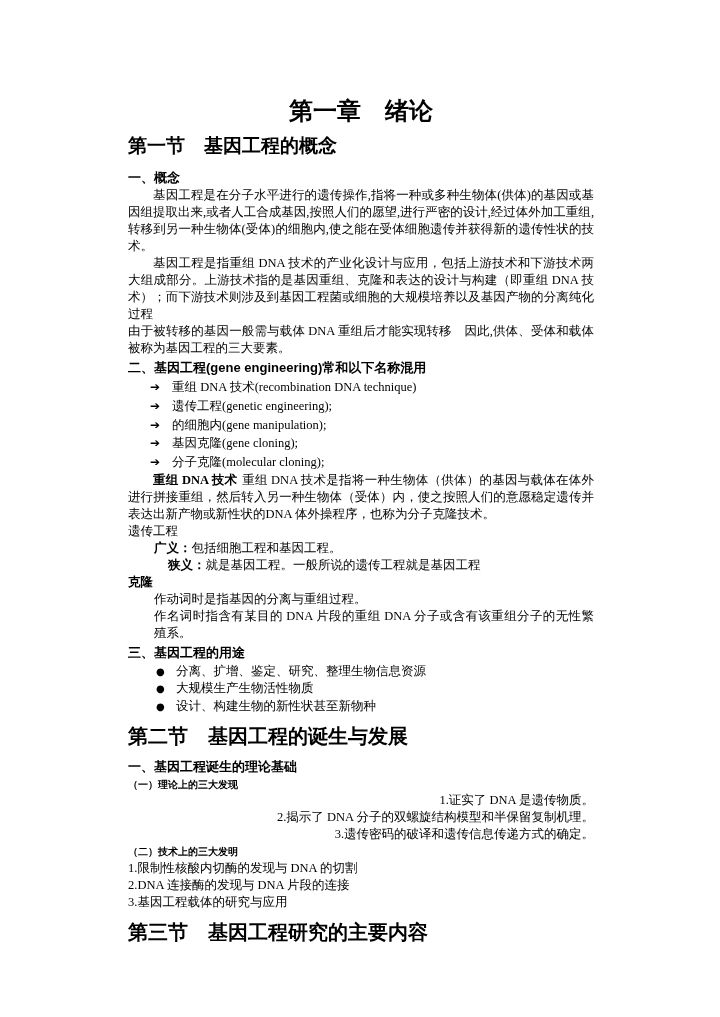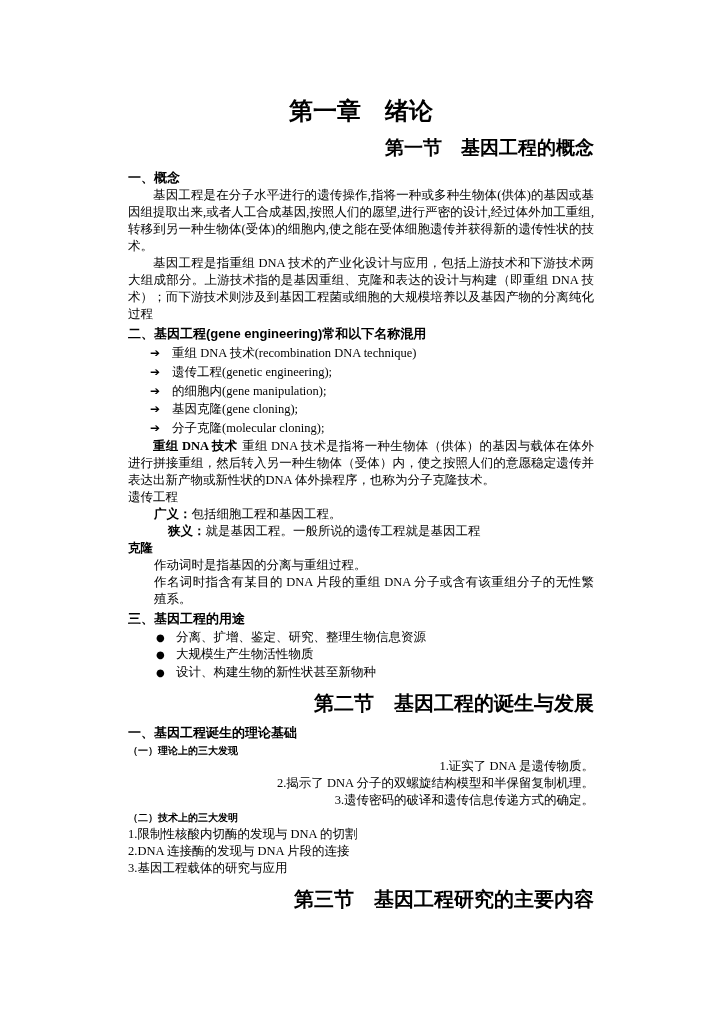--- a/index.html
+++ b/index.html
@@ -20,22 +20,22 @@
   }
   .chapter-title {
     text-align: center;
     font-family: "Liberation Sans", "DejaVu Sans", sans-serif;
     font-weight: bold;
     font-size: 24px;
     line-height: 1.25;
     margin: 0 0 10px 0;
   }
   .section-title {
-    text-align: right;
-    font-family: Liberation Serif, serif;
+    text-align: left;
+    font-family: Liberation Mono, monospace;
     font-weight: bold;
     font-size: 19px;
     line-height: 1.25;
     margin: 0 0 9px 0;
   }
   .section-title.large {
     font-size: 20px;
     margin: 10px 0 8px 0;
   }
   .heading {
@@ -95,20 +95,21 @@
     <div class="chapter-title">第一章　绪论</div>
 
     <div class="section-title">第一节　基因工程的概念</div>
 
     <div class="heading">一、概念</div>
 
     <p class="para indent2">基因工程是在分子水平进行的遗传操作,指将一种或多种生物体(供体)的基因或基因组提取出来,或者人工合成基因,按照人们的愿望,进行严密的设计,经过体外加工重组,转移到另一种生物体(受体)的细胞内,使之能在受体细胞遗传并获得新的遗传性状的技术。</p>
 
     <p class="para indent2">基因工程是指重组 DNA 技术的产业化设计与应用，包括上游技术和下游技术两大组成部分。上游技术指的是基因重组、克隆和表达的设计与构建（即重组 DNA 技术）；而下游技术则涉及到基因工程菌或细胞的大规模培养以及基因产物的分离纯化过程</p>
 
+    <p class="para">由于被转移的基因一般需与载体 DNA 重组后才能实现转移　因此,供体、受体和载体被称为基因工程的三大要素。</p>
 
     <div class="heading">二、基因工程(gene engineering)常和以下名称混用</div>
 
     <div>
       <div class="arrow-item">
         <span class="arrow-glyph">➔</span>
         <span>重组 DNA 技术(recombination  DNA technique)</span>
       </div>
       <div class="arrow-item">
         <span class="arrow-glyph">➔</span>

